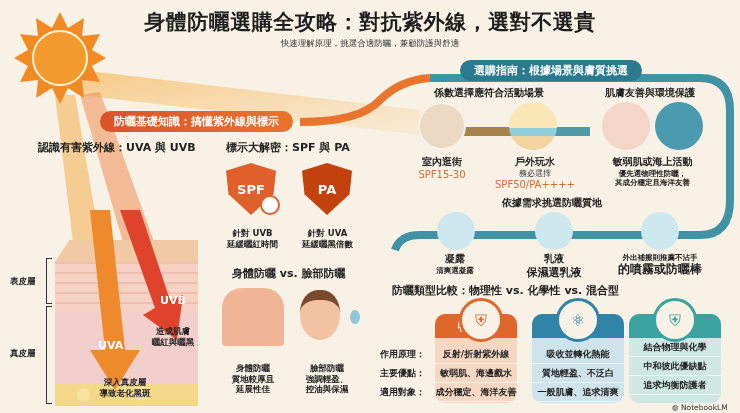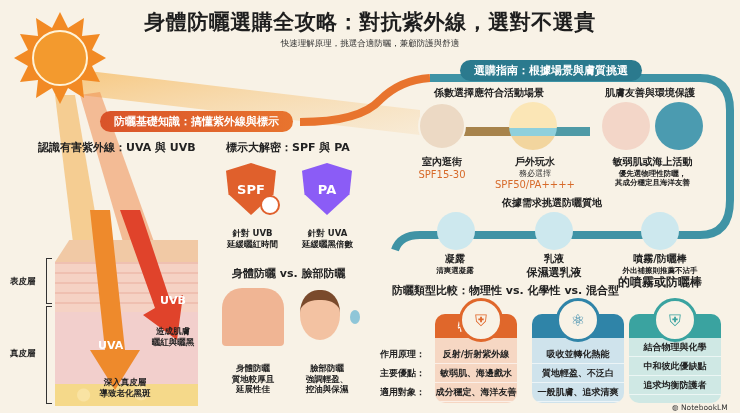--- a/index.html
+++ b/index.html
@@ -79,21 +79,21 @@
     <div>導致老化黑斑</div>
   </div>
 </div>
 <div class="abs" style="left:46px;top:258px;width:6px;height:46px;border:1px solid #333;border-right:none"></div>
 <div class="abs" style="left:46px;top:306px;width:6px;height:98px;border:1px solid #333;border-right:none"></div>
 <div class="abs small bold" style="left:10px;top:276px">表皮層</div>
 <div class="abs small bold" style="left:10px;top:348px">真皮層</div>
 
 <div class="abs" style="left:226px;top:163px;width:50px;height:52px;background:#e0602c;clip-path:polygon(50% 0,100% 15%,95% 60%,50% 100%,5% 60%,0 15%);display:flex;align-items:center;justify-content:center;color:#fff;font-weight:bold;font-size:13px">SPF</div>
 <div class="abs" style="left:260px;top:195px;width:20px;height:20px;border-radius:50%;background:#fff;border:2px solid #e0602c"></div>
-<div class="abs" style="left:302px;top:163px;width:50px;height:52px;background:#8b5cf6;clip-path:polygon(50% 0,100% 15%,95% 60%,50% 100%,5% 60%,0 15%);display:flex;align-items:center;justify-content:center;color:#fff;font-weight:bold;font-size:13px">PA</div>
+<div class="abs" style="left:302px;top:163px;width:50px;height:52px;background:#c2410c;clip-path:polygon(50% 0,100% 15%,95% 60%,50% 100%,5% 60%,0 15%);display:flex;align-items:center;justify-content:center;color:#fff;font-weight:bold;font-size:13px">PA</div>
 <div class="abs small bold" style="left:220px;top:228px;width:65px">
   <div>針對 UVB</div>
   <div>延緩曬紅時間</div>
 </div>
 <div class="abs small bold" style="left:295px;top:228px;width:65px">
   <div>針對 UVA</div>
   <div>延緩曬黑倍數</div>
 </div>
 
 <div class="abs sec-head" style="left:232px;top:266px">身體防曬 vs. 臉部防曬</div>
@@ -141,21 +141,20 @@
 <div class="abs circle" style="left:641px;top:212px;width:38px;height:38px;background:#cde8ee"></div>
 <div class="abs small" style="left:425px;top:253px;width:60px">
   <div class="bold" style="font-size:10px">凝露</div>
   <div class="bold" style="font-size:7.5px">清爽選凝露</div>
 </div>
 <div class="abs small" style="left:524px;top:253px;width:60px">
   <div class="bold" style="font-size:10px">乳液</div>
   <div class="bold" style="font-size:11px">保濕選乳液</div>
 </div>
 <div class="abs small" style="left:610px;top:253px;width:100px">
-  <div class="bold" style="font-size:10px">噴霧/防曬棒</div>
   <div class="bold" style="font-size:7.5px">外出補擦則推薦不沾手</div>
   <div class="bold" style="font-size:12px">的噴霧或防曬棒</div>
 </div>
 
 <div class="abs sec-head" style="left:392px;top:283px">防曬類型比較：物理性 vs. 化學性 vs. 混合型</div>
 <div class="abs" style="left:380px;top:345px;line-height:19px">
   <div class="row-label">作用原理：</div>
   <div class="row-label">主要優點：</div>
   <div class="row-label">適用對象：</div>
 </div>

